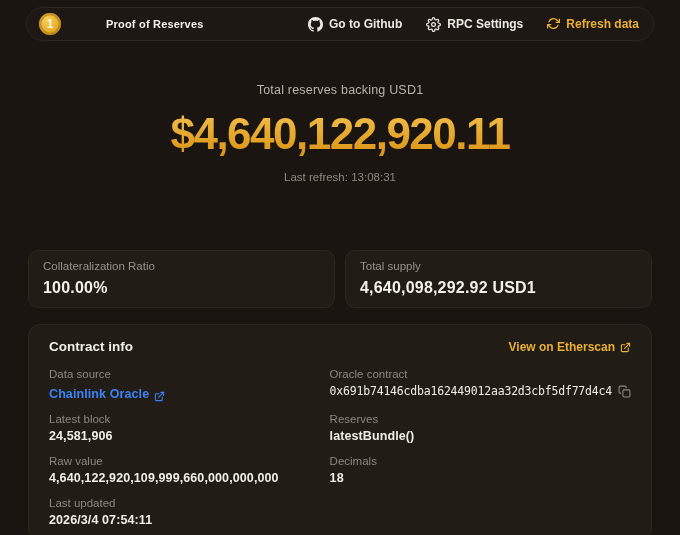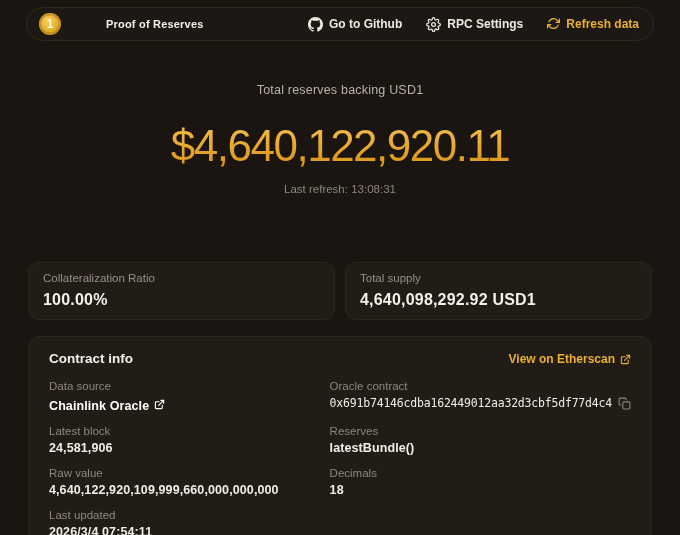--- a/index.html
+++ b/index.html
@@ -39,22 +39,22 @@
     font-family: "Liberation Sans", sans-serif;
     font-size: 12px; font-weight: 700; color: #ECE9E3;
   }
   .action.gold { color: #EAB033; }
   .action svg { display: block; }
 
   
   .hero { text-align: center; margin-top: 42px; }
   .hero-label { font-size: 12.5px; line-height: 14px; color: #B9B3AA; letter-spacing: .2px; }
   .amount {
-    margin-top: 26px;
-    font-size: 44px; line-height: 45px; font-weight: 400;
+    margin-top: 14px;
+    font-size: 44px; line-height: 45px; font-weight: 700;
     letter-spacing: -1.5px;
     background: linear-gradient(180deg, #F2C04F 0%, #E2A023 70%, #D9941C 100%);
     -webkit-background-clip: text; background-clip: text;
     color: transparent;
   }
   .hero-refresh { margin-top: 15px; font-size: 11.5px; line-height: 13px; color: #8D877E; }
 
   
   .stats { display: flex; gap: 10px; margin: 66px 28px 0; }
   .stat-card {
@@ -83,21 +83,21 @@
     text-decoration: none; cursor: pointer;
   }
   .fields {
     display: grid;
     grid-template-columns: 1fr 1fr;
     column-gap: 20px;
     row-gap: 11px;
   }
   .flabel { font-size: 11.5px; line-height: 12px; color: #8D8780; margin-bottom: 4px; }
   .fvalue { font-size: 12.5px; line-height: 15px; font-weight: 700; color: #F0EDE7; letter-spacing: .1px; }
-  .fvalue.link { display: inline-flex; align-items: flex-start; gap: 5px; color: #ffffff; cursor: pointer; }
+  .fvalue.link { display: inline-flex; align-items: flex-end; gap: 5px; color: #3b82f6; cursor: pointer; }
   .fvalue.mono-row { display: flex; align-items: center; gap: 6px; }
   .mono {
     font-family: "DejaVu Sans Mono", monospace;
     font-size: 11.5px; font-weight: 400; letter-spacing: -.2px;
     color: #EFECE6;
   }
   .copy-btn {
     background: none; border: none; padding: 0; cursor: pointer;
     color: #8D8780; display: inline-flex; align-items: center;
   }

